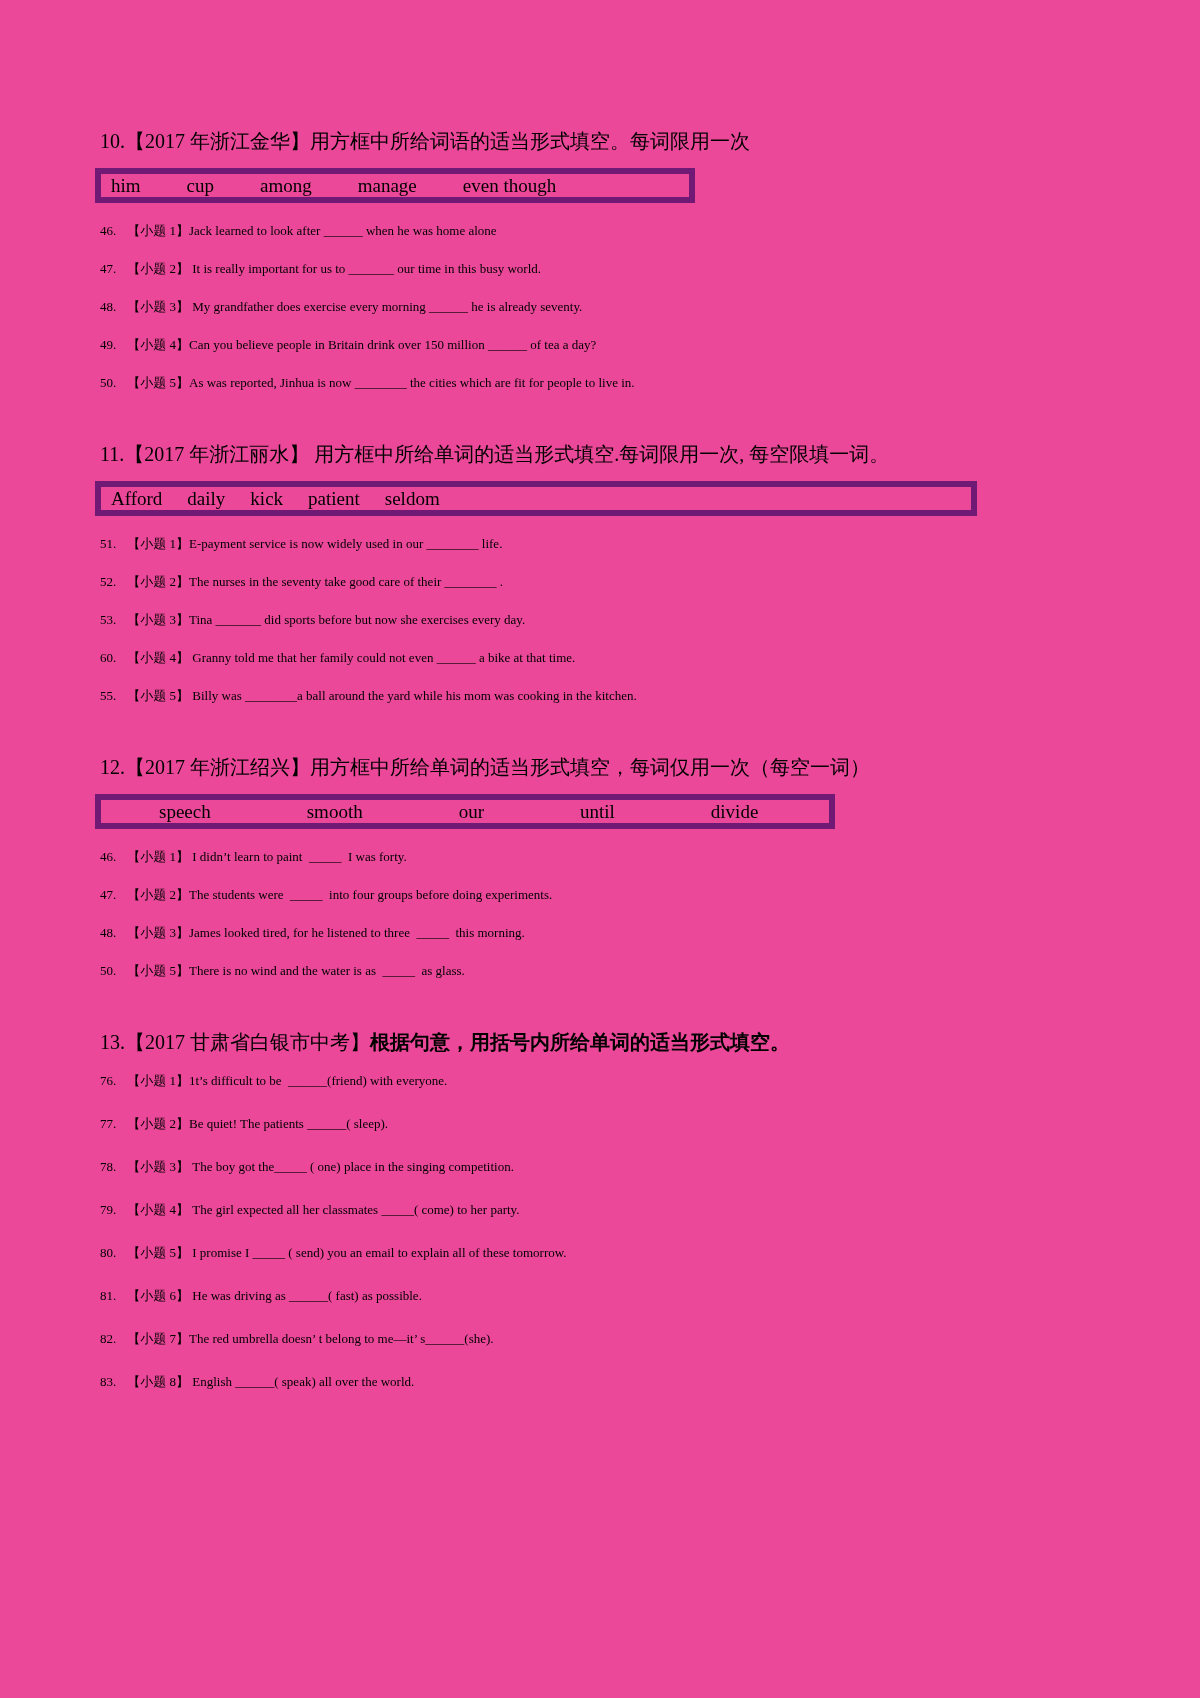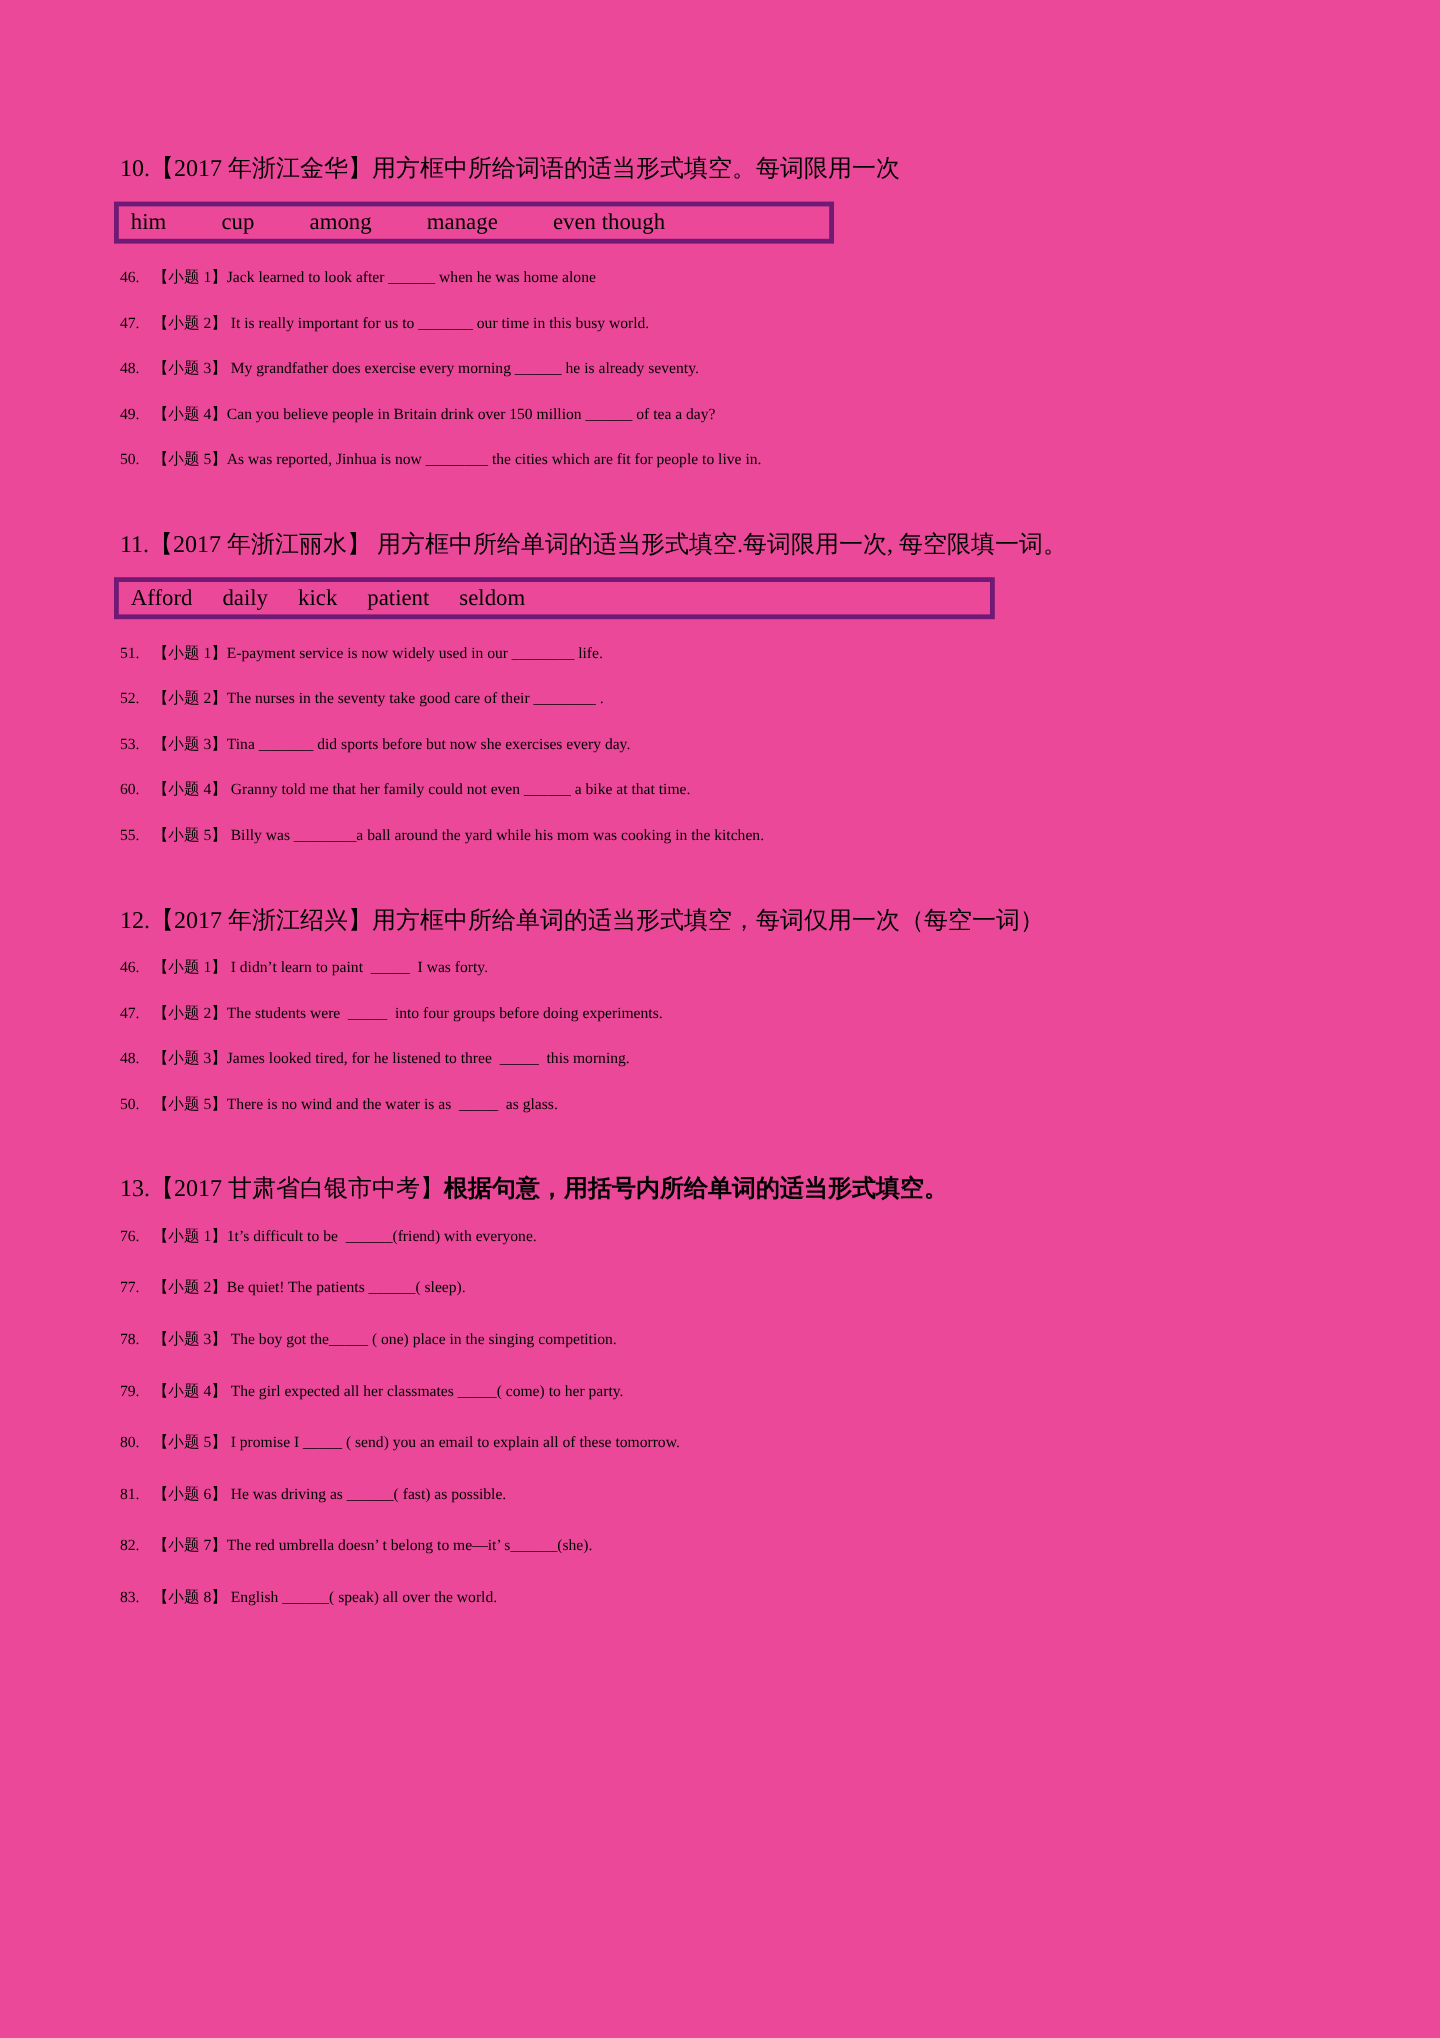--- a/index.html
+++ b/index.html
@@ -21,32 +21,32 @@
   .section { margin-bottom: 30px; }
   .section + .section { margin-top: 46px; }
   .section-header {
     font-size: 20px;
     line-height: 26px;
     margin-bottom: 14px;
     white-space: pre-wrap;
   }
   .section-header .bold { font-weight: bold; }
   .word-box {
-    border: 4px solid #701a75;
+    border: 6px solid #701a75;
     box-sizing: border-box;
     display: flex;
     align-items: center;
     height: 35px;
     font-size: 19px;
     margin-left: -5px;
     margin-bottom: 16px;
     overflow: hidden;
   }
   .section-0 .word-box { width: 600px; gap: 46px; padding-left: 10px; }
-  .section-1 .word-box { width: 734px; gap: 25px; padding-left: 10px; text-align: right; }
+  .section-1 .word-box { width: 882px; gap: 25px; padding-left: 10px; text-align: right; }
   .section-2 .word-box { width: 740px; gap: 96px; padding-left: 58px; }
   .word-box .word { white-space: nowrap; }
   .item {
     font-size: 13px;
     line-height: 24px;
     margin-bottom: 14px;
     white-space: pre-wrap;
   }
   .section-3 .item { margin-bottom: 19px; }
   .item-num { margin-right: 11px; }
@@ -82,20 +82,27 @@
           <span class="word">seldom</span>
         </div>
         <div class="item"><span class="item-num">51.</span><span class="item-label">【小题 1】</span><span class="item-text">E-payment service is now widely used in our ________ life.</span></div>
         <div class="item"><span class="item-num">52.</span><span class="item-label">【小题 2】</span><span class="item-text">The nurses in the seventy take good care of their ________ .</span></div>
         <div class="item"><span class="item-num">53.</span><span class="item-label">【小题 3】</span><span class="item-text">Tina _______ did sports before but now she exercises every day.</span></div>
         <div class="item"><span class="item-num">60.</span><span class="item-label">【小题 4】</span><span class="item-text"> Granny told me that her family could not even ______ a bike at that time.</span></div>
         <div class="item"><span class="item-num">55.</span><span class="item-label">【小题 5】</span><span class="item-text"> Billy was ________a ball around the yard while his mom was cooking in the kitchen.</span></div>
       </div>
       <div class="section section-2">
         <div class="section-header"><span>12.【2017 年浙江绍兴】用方框中所给单词的适当形式填空，每词仅用一次（每空一词）</span></div>
+        <div class="word-box">
+          <span class="word">speech</span>
+          <span class="word">smooth</span>
+          <span class="word">our</span>
+          <span class="word">until</span>
+          <span class="word">divide</span>
+        </div>
         <div class="item"><span class="item-num">46.</span><span class="item-label">【小题 1】</span><span class="item-text"> I didn’t learn to paint  _____  I was forty.</span></div>
         <div class="item"><span class="item-num">47.</span><span class="item-label">【小题 2】</span><span class="item-text">The students were  _____  into four groups before doing experiments.</span></div>
         <div class="item"><span class="item-num">48.</span><span class="item-label">【小题 3】</span><span class="item-text">James looked tired, for he listened to three  _____  this morning.</span></div>
         <div class="item"><span class="item-num">50.</span><span class="item-label">【小题 5】</span><span class="item-text">There is no wind and the water is as  _____  as glass.</span></div>
       </div>
       <div class="section section-3">
         <div class="section-header"><span>13.【2017 甘肃省白银市中考】</span><span class="bold">根据句意，用括号内所给单词的适当形式填空。</span></div>
         <div class="item"><span class="item-num">76.</span><span class="item-label">【小题 1】</span><span class="item-text">1t’s difficult to be  ______(friend) with everyone.</span></div>
         <div class="item"><span class="item-num">77.</span><span class="item-label">【小题 2】</span><span class="item-text">Be quiet! The patients ______( sleep).</span></div>
         <div class="item"><span class="item-num">78.</span><span class="item-label">【小题 3】</span><span class="item-text"> The boy got the_____ ( one) place in the singing competition.</span></div>

